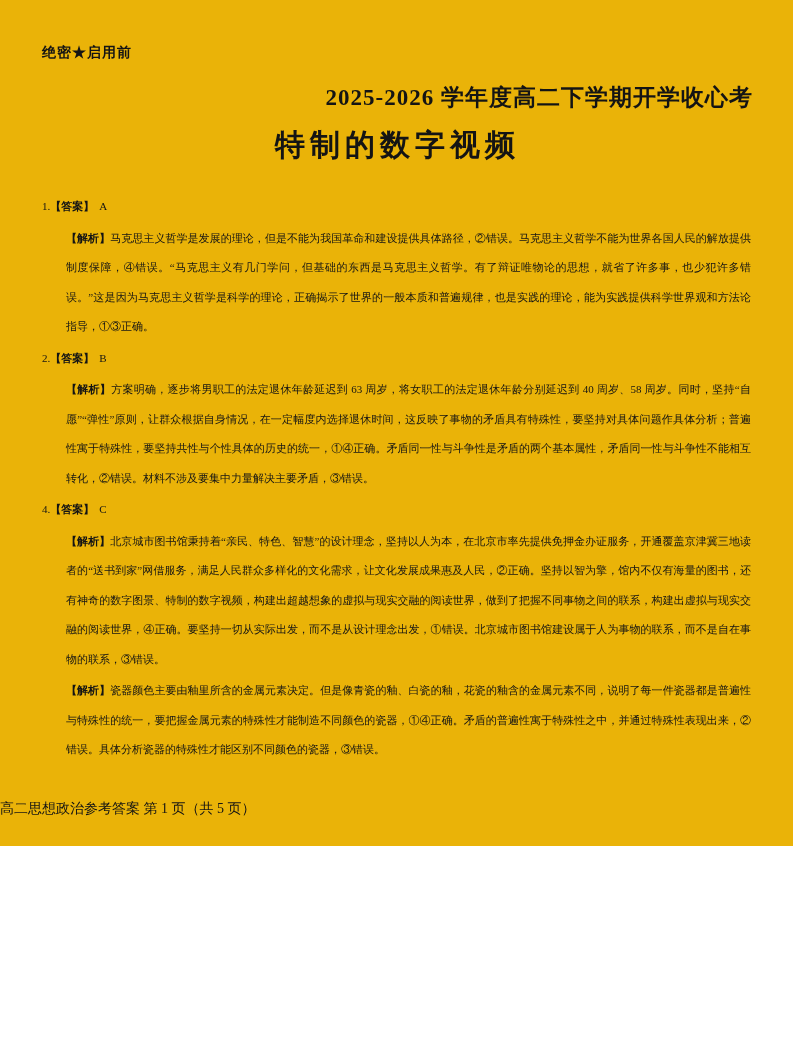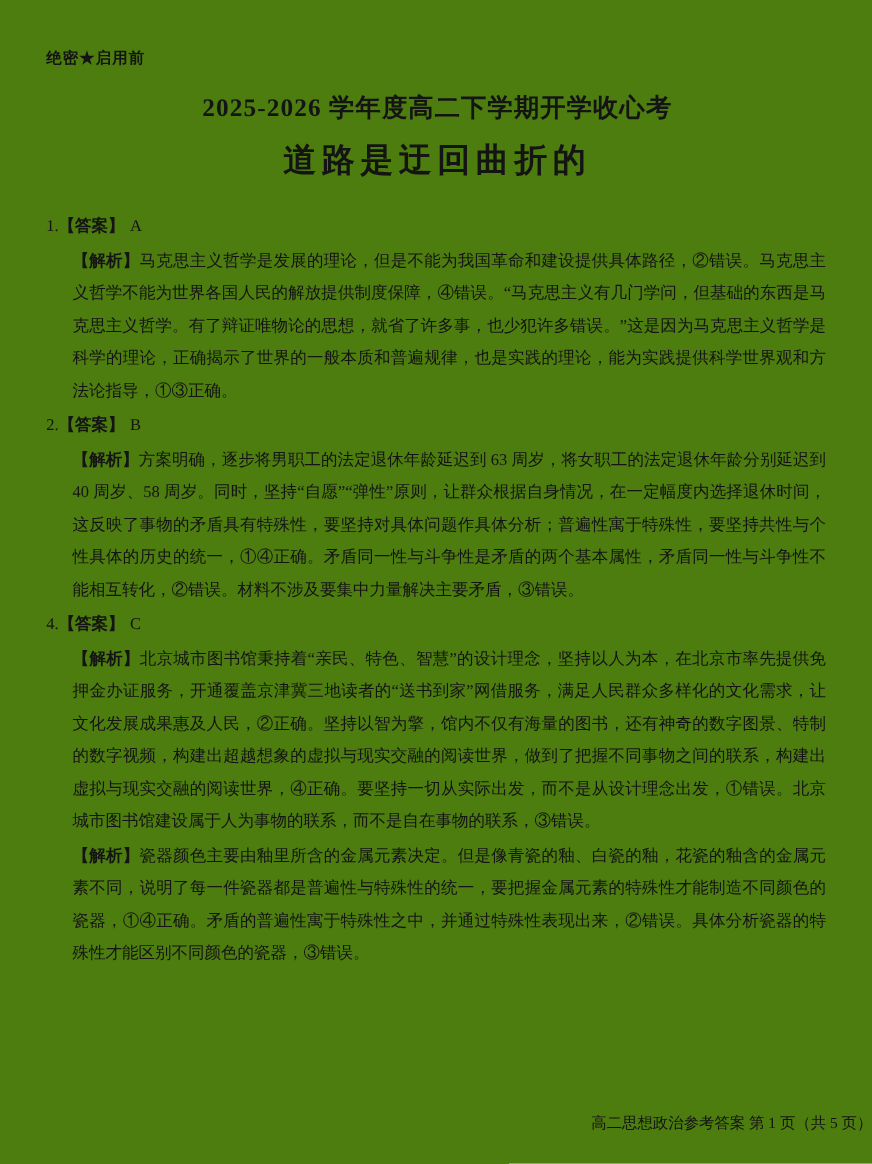--- a/index.html
+++ b/index.html
@@ -1,80 +1,80 @@
 <!DOCTYPE html>
 <html><head>
 <meta charset="utf-8">
 <style>
   html, body { margin: 0; padding: 0; background: #ffffff; }
   .page {
     position: relative;
     width: 793px;
-    height: 1058px;
-    background: #4d7c0f;
+    height: 846px;
+    background: #eab308;
     color: #141414;
     font-family: "Liberation Serif", "DejaVu Serif", serif;
     box-sizing: border-box;
     padding: 44px 40px 0 42px;
     overflow: hidden;
   }
   .classification {
     font-size: 14px;
     font-weight: bold;
     letter-spacing: 1px;
   }
   .title {
     margin: 20px 0 0 0;
-    text-align: center;
+    text-align: right;
     font-size: 23px;
     font-weight: bold;
     letter-spacing: 1px;
   }
   .subtitle {
     margin: 12px 0 0 0;
     text-align: center;
     font-size: 30px;
     font-weight: bold;
     letter-spacing: 5px;
   }
   .content {
     margin-top: 26px;
     width: 711px;
-    font-size: 15px;
+    font-size: 11px;
     line-height: 29.5px;
     text-align: justify;
   }
   .answer-item { margin: 0; }
   .answer-line { margin: 0; }
   .num { letter-spacing: 0; }
   .label { font-weight: bold; }
   .choice { margin-left: 5px; }
   .analysis {
     margin: 2px;
     padding-left: 22px;
   }
   .footer {
     position: absolute;
     left: 0;
     right: 0;
     bottom: 28px;
-    text-align: right;
+    text-align: left;
     font-size: 14px;
     color: #141414;
   }
 </style>
 </head>
 <body>
 
 <div class="page">
 
   <div class="classification">绝密★启用前</div>
 
   <h1 class="title">2025-2026 学年度高二下学期开学收心考</h1>
-  <h2 class="subtitle">道路是迂回曲折的</h2>
+  <h2 class="subtitle">特制的数字视频</h2>
 
   <div class="content">
 
     <div class="answer-item">
       <div class="answer-line"><span class="num">1.</span><span class="label">【答案】</span><span class="choice">A</span></div>
       <div class="analysis"><span class="label">【解析】</span><span>马克思主义哲学是发展的理论，但是不能为我国革命和建设提供具体路径，②错误。马克思主义哲学不能为世界各国人民的解放提供制度保障，④错误。“马克思主义有几门学问，但基础的东西是马克思主义哲学。有了辩证唯物论的思想，就省了许多事，也少犯许多错误。”这是因为马克思主义哲学是科学的理论，正确揭示了世界的一般本质和普遍规律，也是实践的理论，能为实践提供科学世界观和方法论指导，①③正确。</span></div>
     </div>
 
     <div class="answer-item">
       <div class="answer-line"><span class="num">2.</span><span class="label">【答案】</span><span class="choice">B</span></div>

